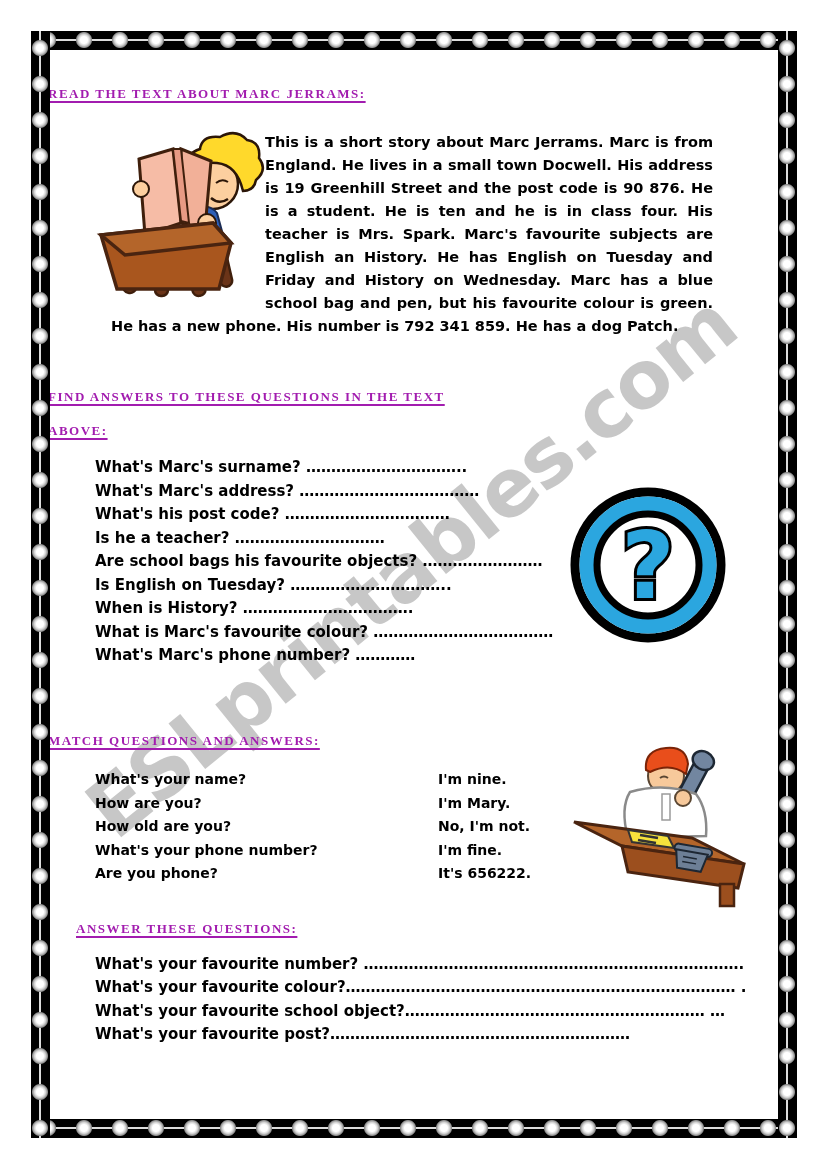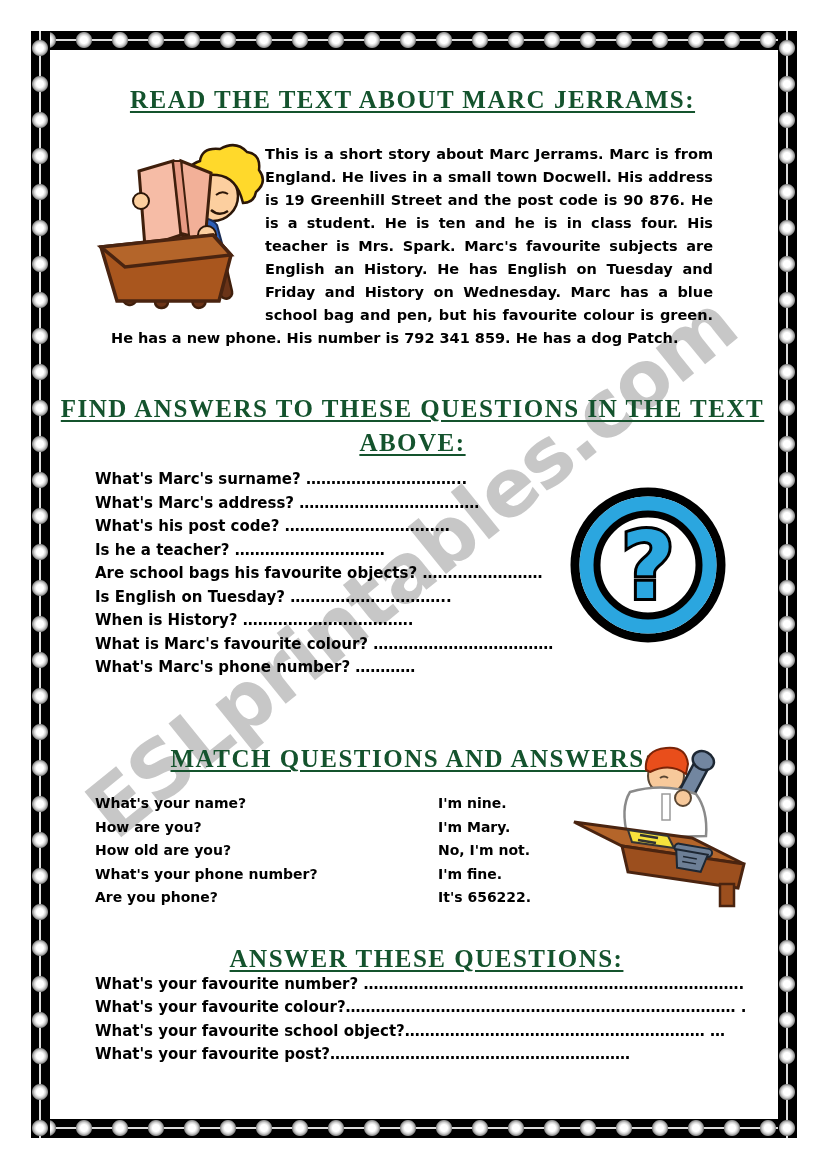--- a/index.html
+++ b/index.html
@@ -30,42 +30,42 @@
   .watermark{
     position:absolute;left:50%;top:48.5%;
     transform:translate(-50%,-50%) rotate(-39deg);
     font-weight:bold;font-size:80px;letter-spacing:-2px;white-space:nowrap;
     color:rgba(122,122,122,0.42);z-index:1;pointer-events:none;
     font-family:"DejaVu Sans",sans-serif;
   }
   
   .content{position:absolute;left:48px;right:44px;top:48px;z-index:2;}
   .heading{
-    text-align:center;font-family:"Liberation Serif",serif;font-weight:bold;
-    font-size:25px;letter-spacing:1.5px;color:#14532d;
+    font-family:"Liberation Serif",serif;font-weight:bold;
+    font-size:13px;letter-spacing:1.5px;color:#a21caf;
   }
   .heading .u{text-decoration:underline;text-decoration-thickness:2px;text-underline-offset:3px;}
   .title{margin-top:38px;}
   .h2{margin-top:26px;line-height:34px;}
   .h3{margin-top:18px;}
   .h4{margin-top:35px;margin-left:28px;}
   .story{margin-top:29px;padding:0 48px 0 47px;}
   .story::after{content:"";display:block;clear:both;}
   .figure{float:left;width:170px;height:167px;margin:0 0 2px 0;}
   .body-text{
     margin:16px;font-weight:bold;font-size:14.5px;line-height:23px;
     text-align:justify;color:#000;
   }
   .find-list{margin-top:8px;padding:0 48px 0 47px;min-height:259px;}
   .q-line{font-weight:bold;font-size:15px;line-height:23.5px;white-space:nowrap;}
   .dots{letter-spacing:0;}
   .match-list{margin-top:19px;padding:0 48px 0 47px;}
   .match-row{display:flex;font-weight:bold;font-size:14px;line-height:23.5px;}
   .match-q{width:343px;flex:none;}
-  .answer-list{padding:0 30px 0 47px;}
+  .answer-list{margin-top:16px;padding:0 30px 0 47px;}
   
   .qmark{position:absolute;left:560px;top:485px;width:178px;height:168px;z-index:2;}
   .phoneman{position:absolute;left:570px;top:736px;width:185px;height:172px;z-index:2;}
 </style>
 </head>
 <body>
 
 <div class="page">
 
   <div class="bd h top"></div>

